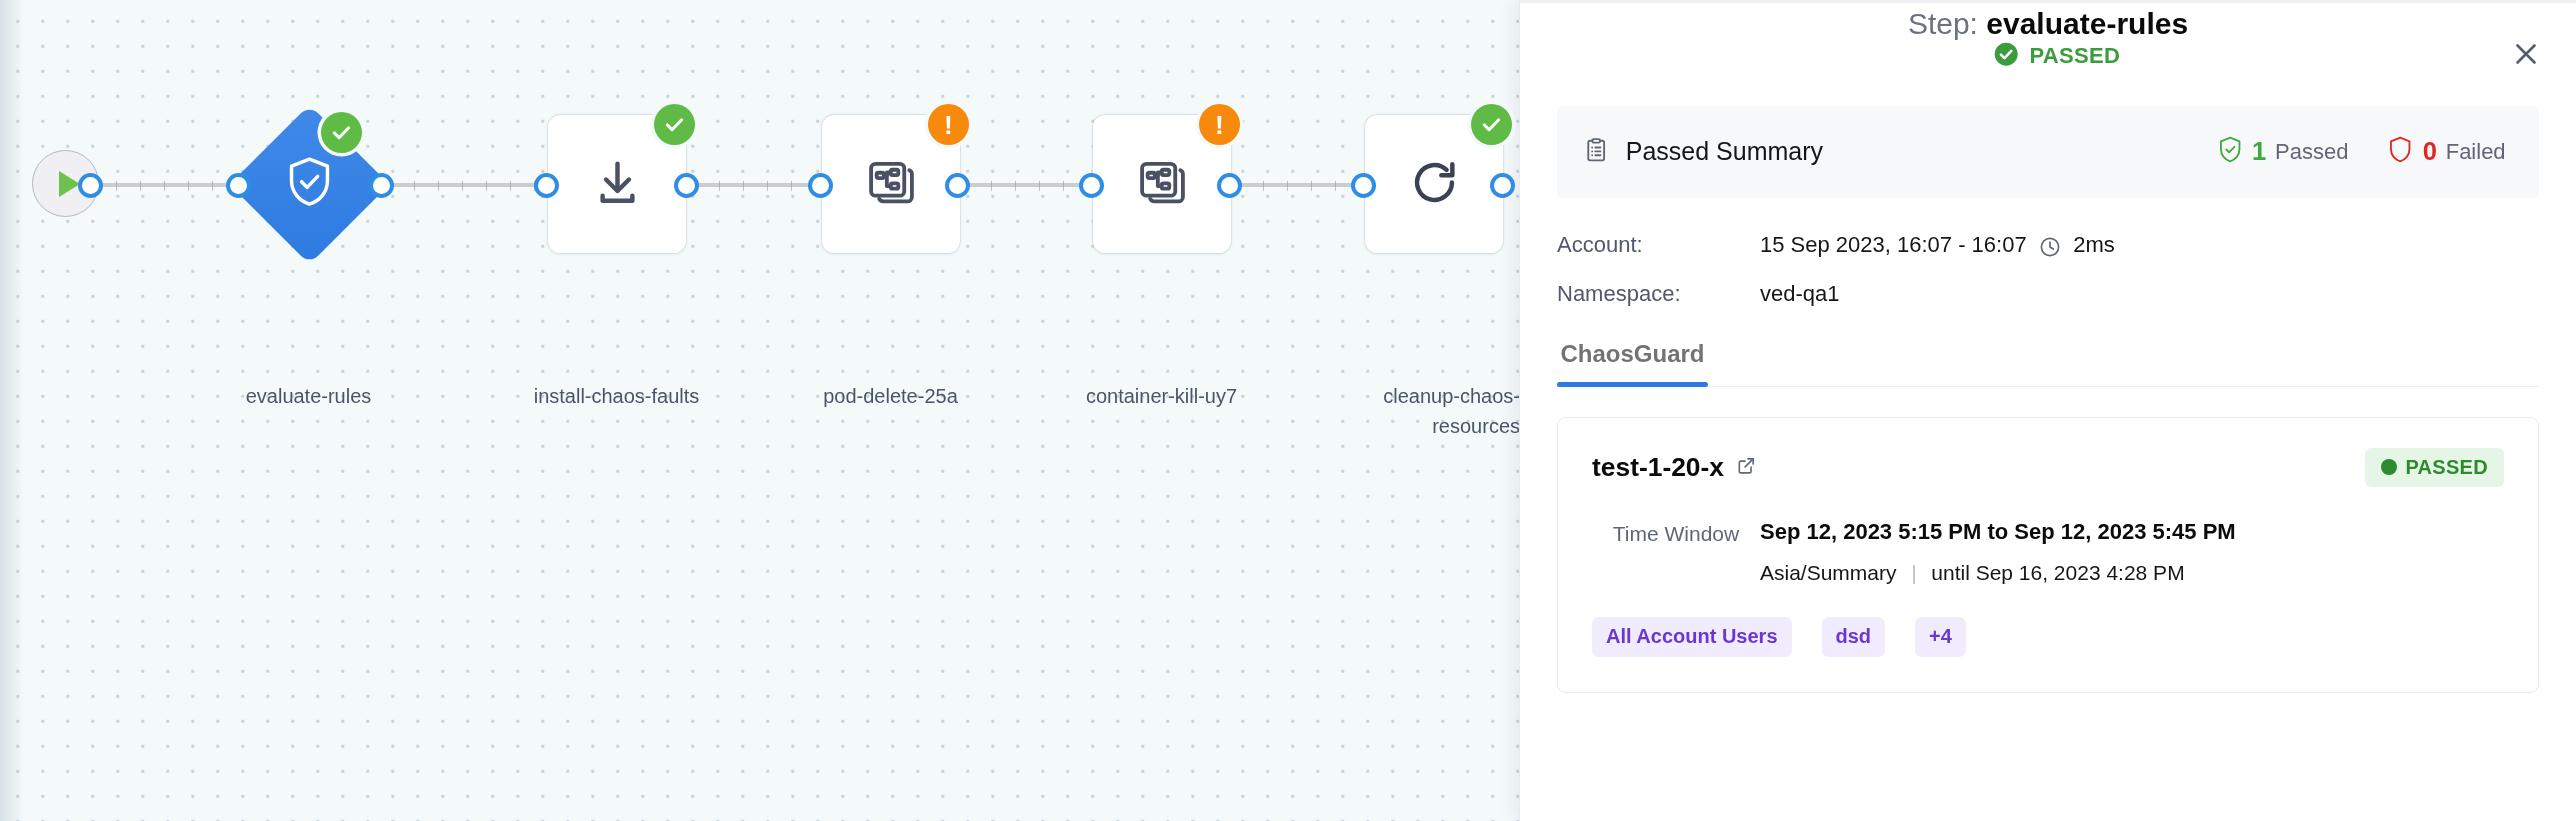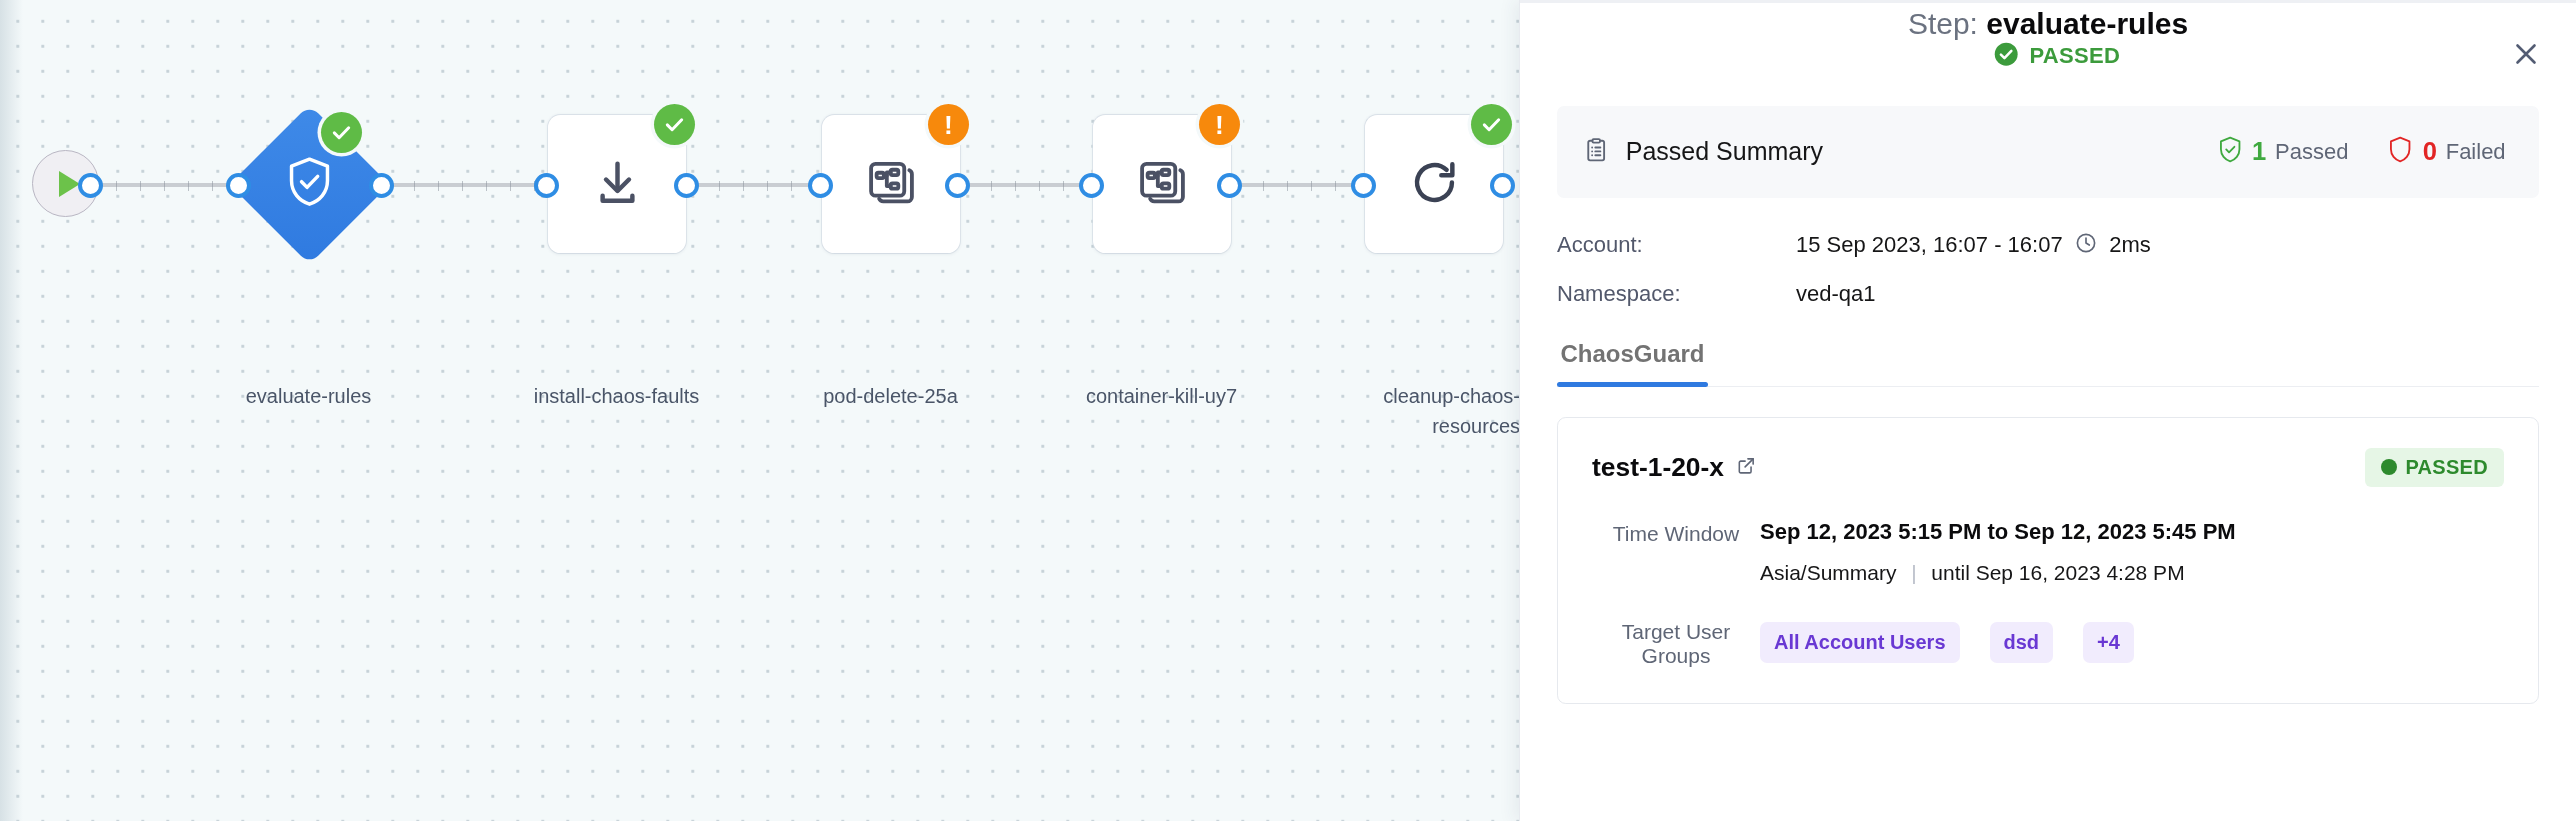--- a/index.html
+++ b/index.html
@@ -301,24 +301,23 @@
   }
   .meta-key {
     width: 203px;
     font-size: 22px;
     color: #52586b;
   }
   .meta-val {
     font-size: 22px;
     color: #161617;
     display: flex;
-    align-items: flex-start;
+    align-items: flex-end;
     gap: 12.3px;
     font-weight: 400;
-    margin-left: 36px;
   }
   .meta-val .dur-clock { display: flex; align-items: center; }
 
   
   .tabs {
     margin-top: 26.4px;
     border-bottom: 1.8px solid #eceef2;
     display: flex;
     gap: 35px;
   }
@@ -663,21 +662,20 @@
           <div class="rule-val-main">Sep 12, 2023 5:15 PM to Sep 12, 2023 5:45 PM</div>
           <div class="rule-val-sub">
             <span>Asia/Summary</span>
             <span class="sep">|</span>
             <span>until Sep 16, 2023 4:28 PM</span>
           </div>
         </div>
       </div>
 
       <div class="rule-row">
-        <div class="rule-key">Target User Groups</div>
         <div class="chips">
           <span class="chip">All Account Users</span>
           <span class="chip">dsd</span>
           <span class="chip">+4</span>
         </div>
       </div>
     </div>
 
   </div>
 </div>

